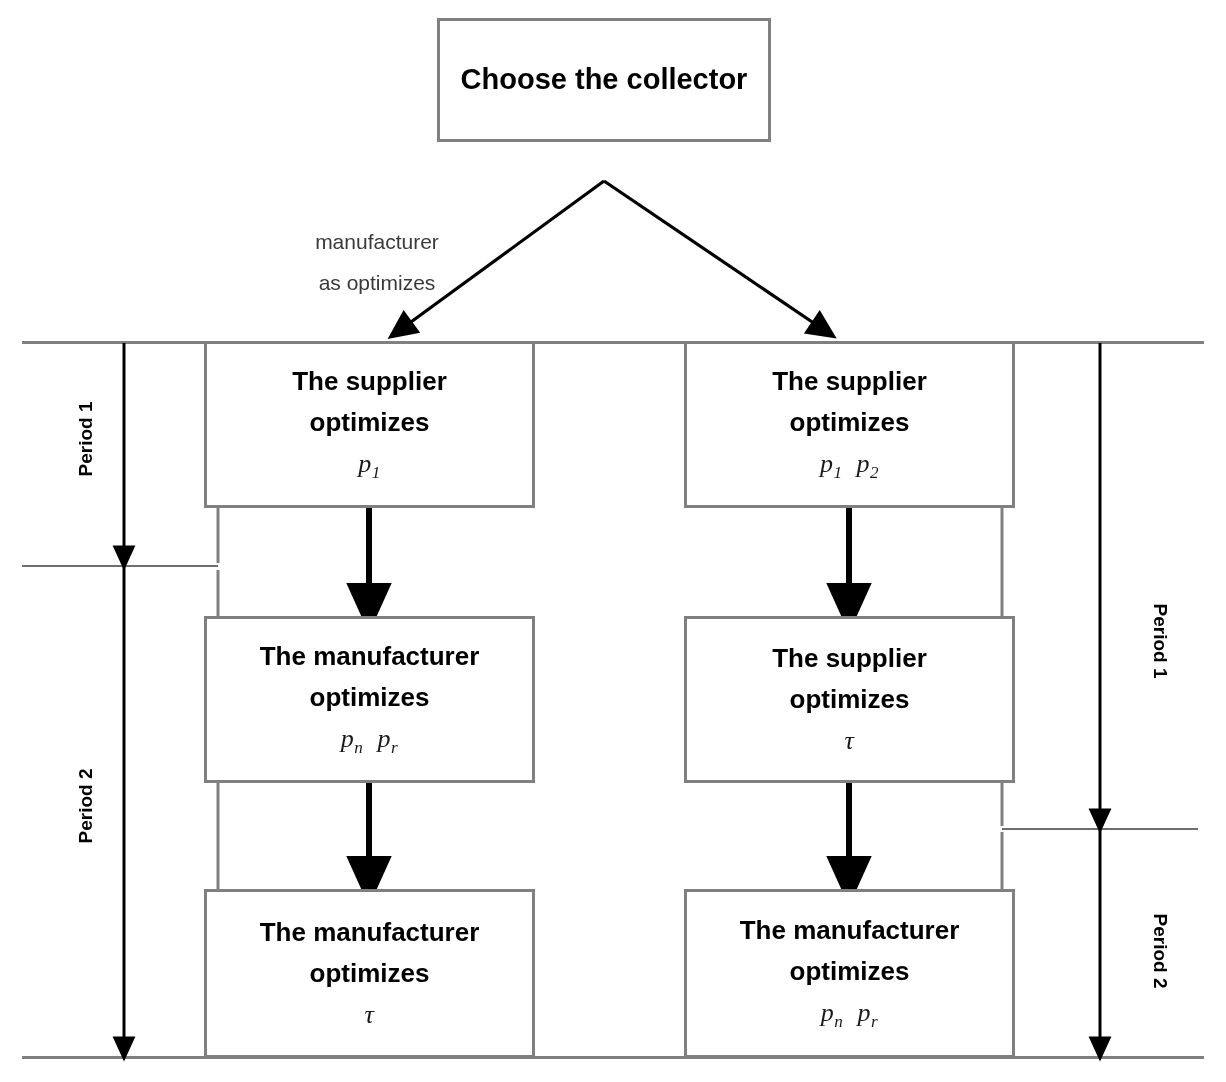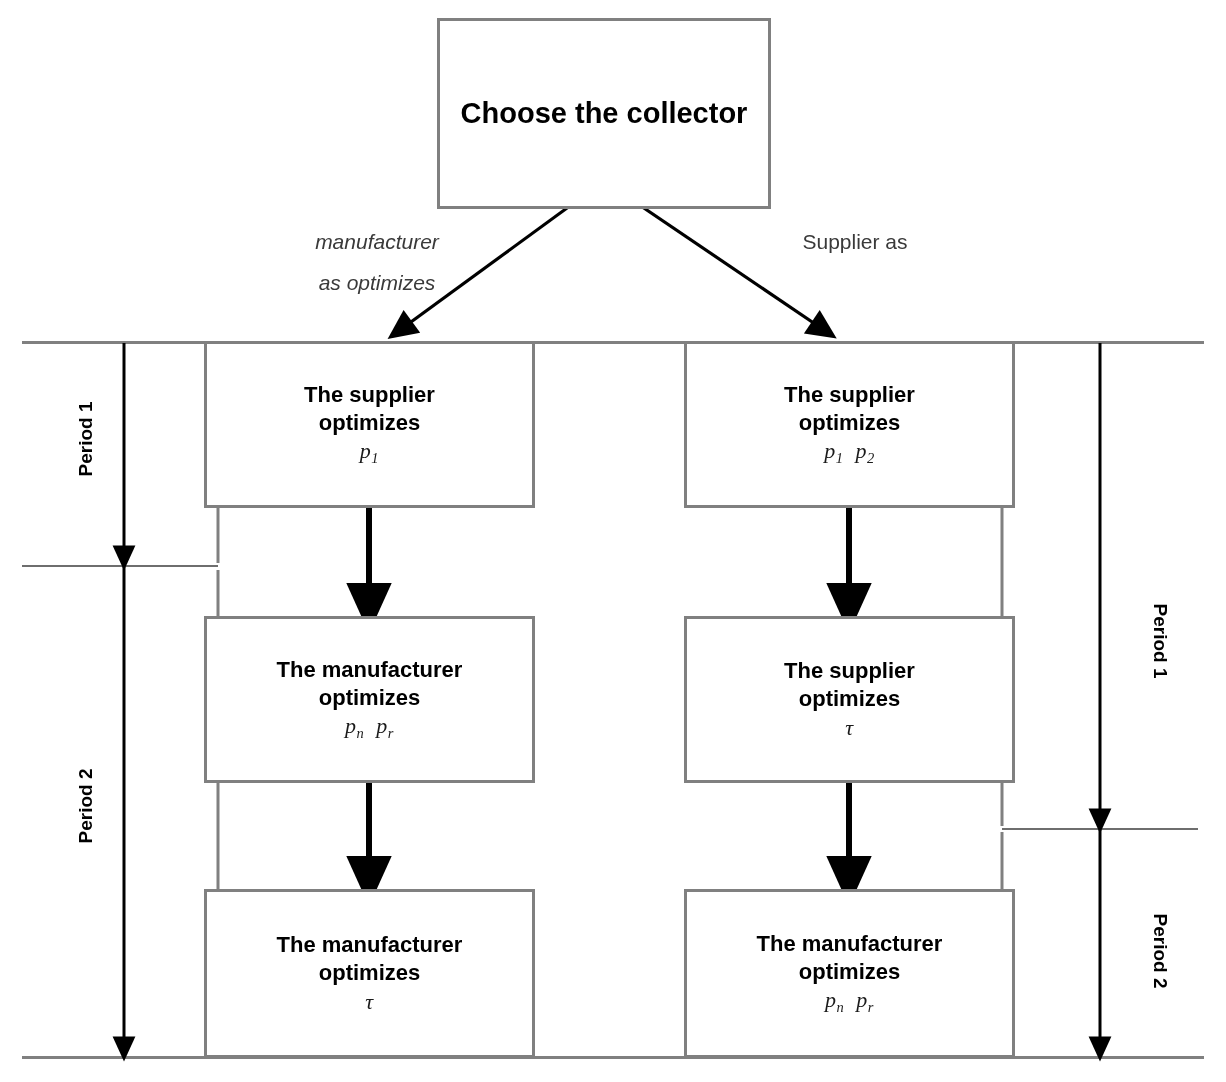--- a/index.html
+++ b/index.html
@@ -47,43 +47,43 @@
   .box .vars sub {
     font-size: 0.66em;
     font-style: italic;
   }
 
   
   #root-box {
     left: 437px;
     top: 18px;
     width: 334px;
-    height: 191px;
+    height: 124px;
     font-size: 29px;
   }
 
   
-  .stage-box { font-size: 22px; }
+  .stage-box { font-size: 26px; gap: 8px; }
   #L1 { left: 204px; top: 341px; width: 331px; height: 167px; }
   #L2 { left: 204px; top: 616px; width: 331px; height: 167px; }
   #L3 { left: 204px; top: 889px; width: 331px; height: 169px; }
   #R1 { left: 684px; top: 341px; width: 331px; height: 167px; }
   #R2 { left: 684px; top: 616px; width: 331px; height: 167px; }
   #R3 { left: 684px; top: 889px; width: 331px; height: 169px; }
 
   
   .edge-label {
     position: absolute;
     font-size: 21px;
     color: #3a3a3a;
     line-height: 1.95;
     text-align: center;
     white-space: nowrap;
   }
-  #edge-label-left  { left: 282px; top: 222px; width: 190px; font-style: italic; }
+  #edge-label-left  { left: 282px; top: 222px; width: 190px; }
   #edge-label-right { left: 760px; top: 222px; width: 190px; }
 
   
   .period-label {
     position: absolute;
     font-size: 19px;
     font-weight: bold;
     color: #000000;
     white-space: nowrap;
     transform-origin: 50% 50%;
@@ -181,21 +181,20 @@
 
   <div class="box" id="root-box">
     <span class="ln">Choose the collector</span>
   </div>
 
   <div class="edge-label" id="edge-label-left">
     <div>manufacturer</div>
     <div>as optimizes</div>
   </div>
   <div class="edge-label" id="edge-label-right">
-    <div>Supplier as</div>
   </div>
 
   <div class="box stage-box" id="L1">
     <span class="ln">The supplier</span>
     <span class="ln">optimizes</span>
     <span class="ln vars">p<sub>1</sub></span>
   </div>
 
   <div class="box stage-box" id="L2">
     <span class="ln">The manufacturer</span>

